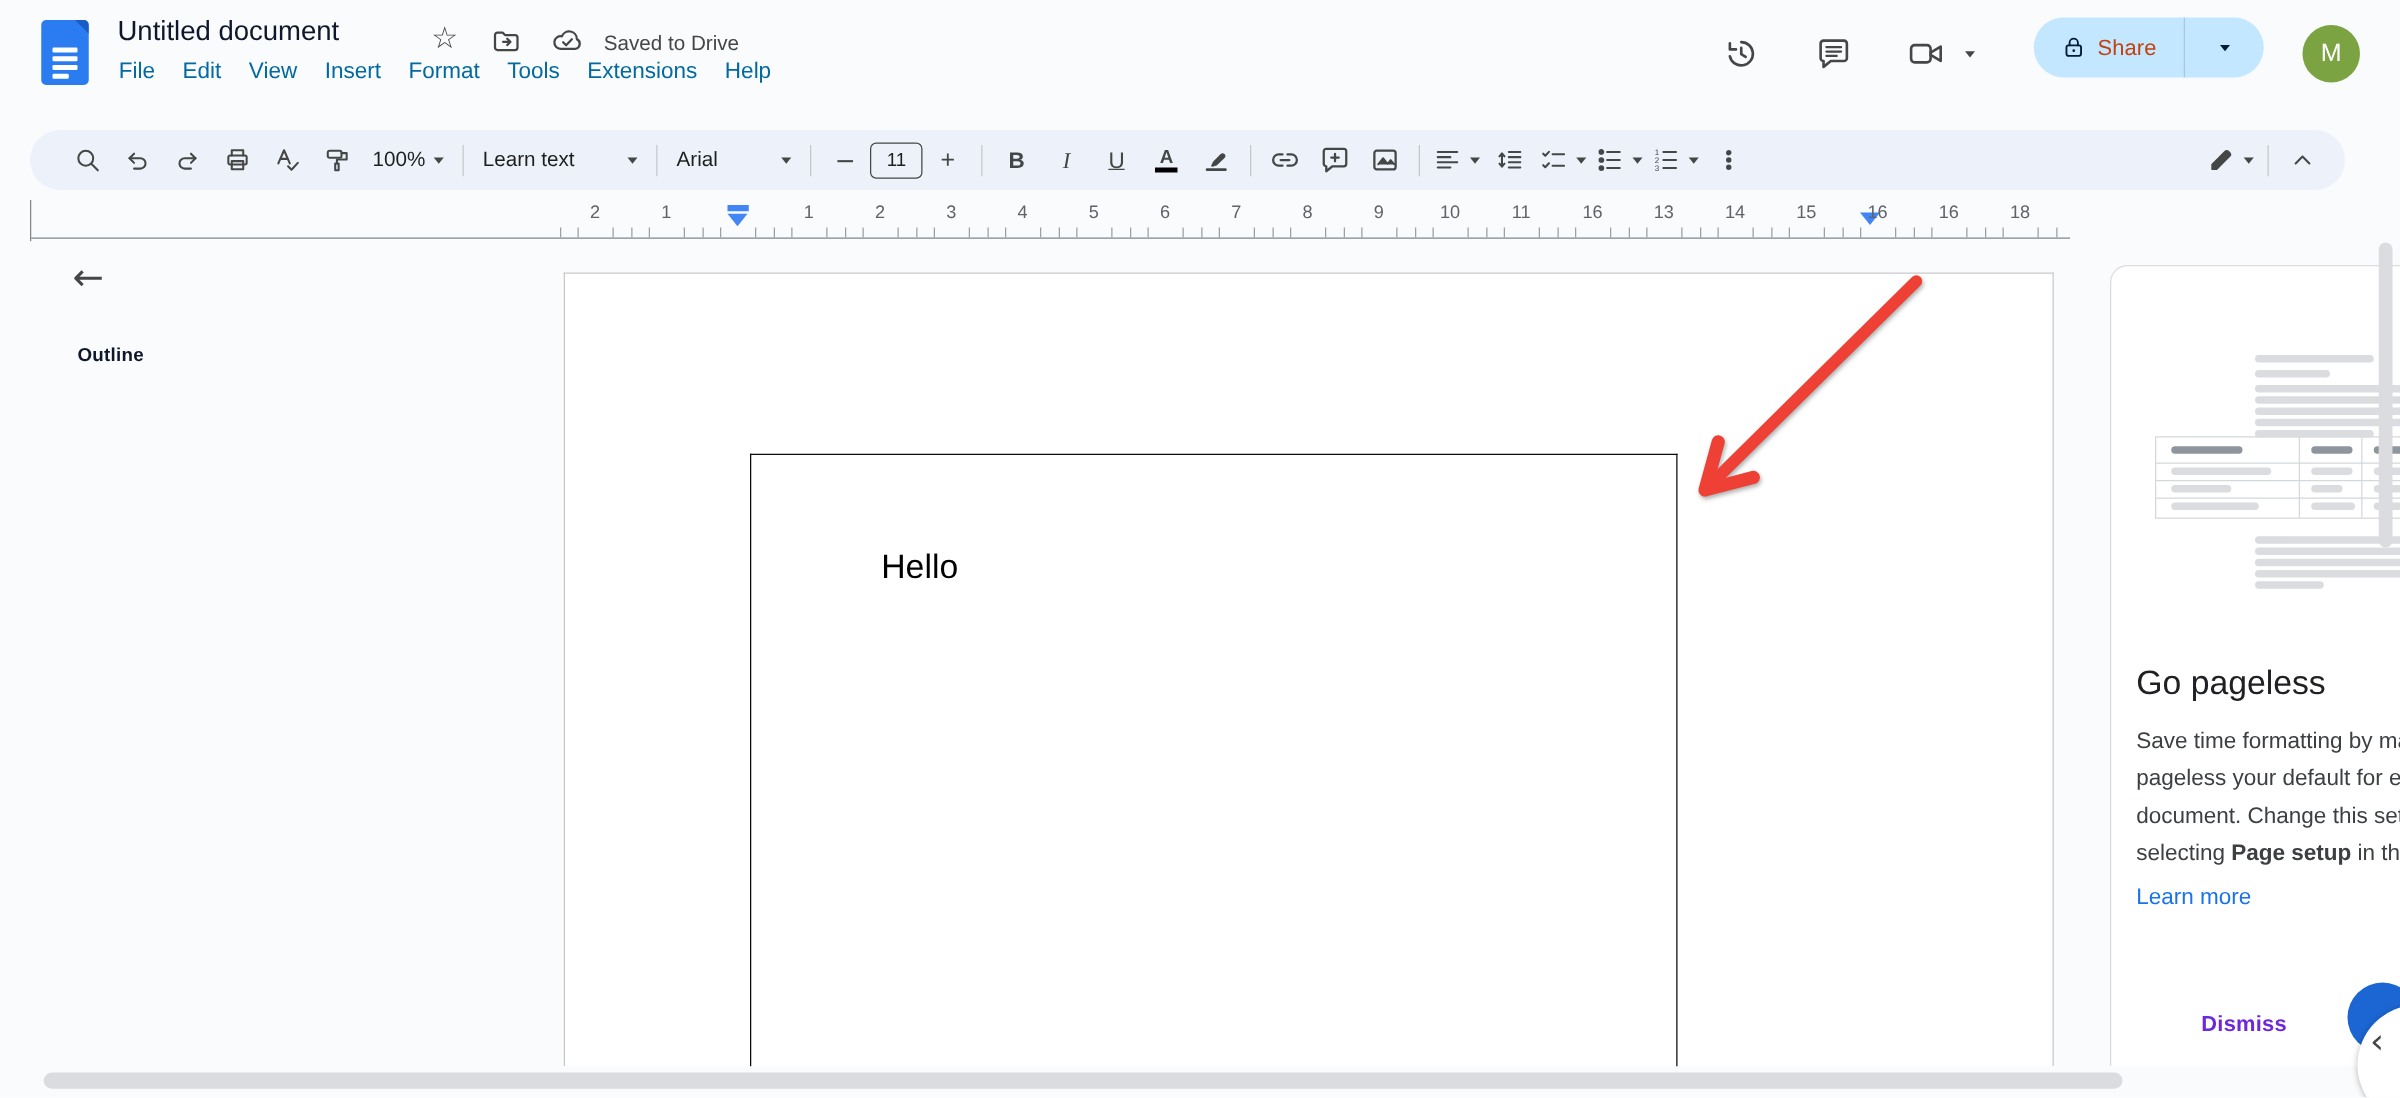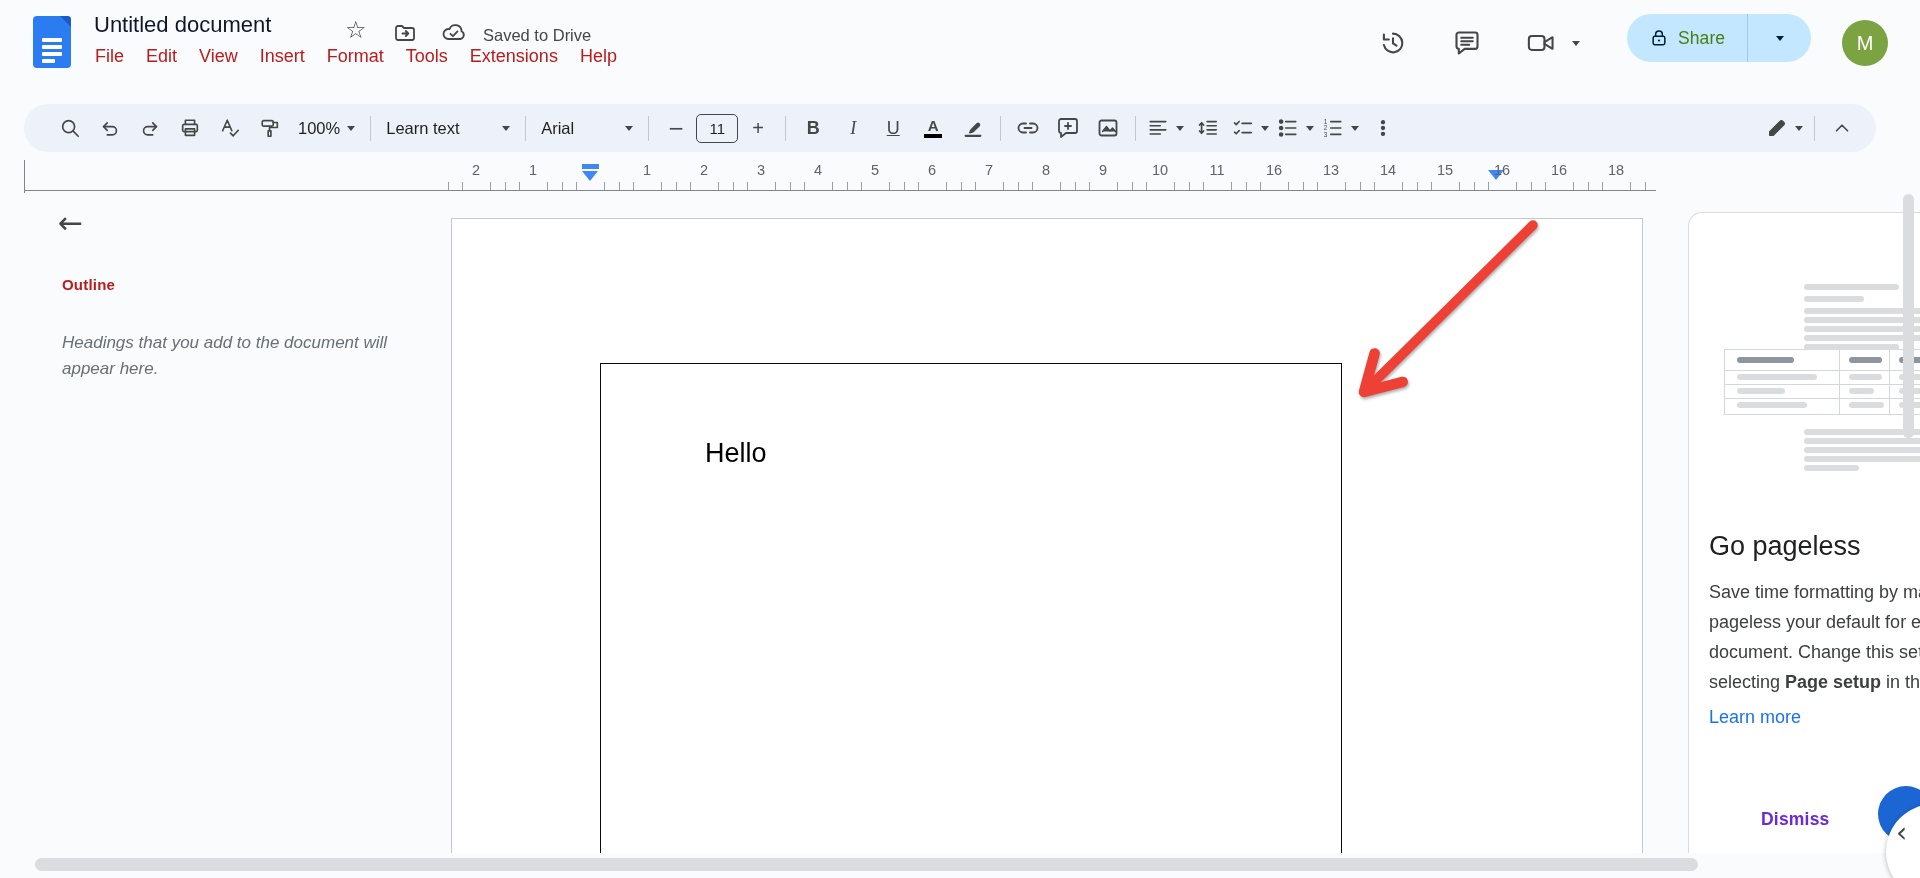--- a/index.html
+++ b/index.html
@@ -10,26 +10,26 @@
 
   
   #header { position:absolute; left:0; top:0; width:1920px; height:104px; background:#f9fbfd; }
   #docs-logo { position:absolute; left:33px; top:16px; width:38px; height:52px; background:#2b7cf0; border-radius:4px; overflow:hidden; }
   #docs-logo .fold { position:absolute; right:0; top:0; width:0; height:0; border-left:11px solid transparent; border-top:11px solid #185dc7; }
   #docs-logo .ln { position:absolute; left:9px; height:3.5px; background:#fff; border-radius:1px; width:20px; }
   #doc-title { position:absolute; left:94px; top:12px; font-size:22px; color:#0f172a; }
   .title-icn { position:absolute; top:20px; color:#444746; }
   #saved-text { position:absolute; left:483px; top:26px; font-size:16.5px; color:#444746; }
   #menubar { position:absolute; left:84px; top:44px; display:flex; }
-  .menu-item { font-size:18px; color:#b91c1c; padding:2px 11px; border-radius:10px; }
+  .menu-item { font-size:18px; color:#0369a1; padding:2px 11px; border-radius:10px; }
   .hdr-icn { position:absolute; top:28px; width:30px; height:30px; display:flex; align-items:center; justify-content:center; }
   .caret { width:0; height:0; border-left:4.5px solid transparent; border-right:4.5px solid transparent; border-top:5px solid #444746; display:inline-block; }
   #share-btn { position:absolute; left:1627px; top:14px; width:184px; height:48px; background:#c2e7ff; border-radius:24px; display:flex; align-items:center; }
   #share-btn .share-main { display:flex; align-items:center; gap:9px; padding-left:22px; width:120px; }
-  #share-btn .share-label { font-size:17.5px; color:#4d7c0f; font-weight:500; letter-spacing:.1px; }
+  #share-btn .share-label { font-size:17.5px; color:#c2410c; font-weight:500; letter-spacing:.1px; }
   #share-btn .pill-div { width:1px; height:48px; background:#a8c7e7; }
   #share-btn .share-caret-zone { flex:1; display:flex; justify-content:center; }
   #avatar { position:absolute; left:1842px; top:20px; width:46px; height:46px; border-radius:50%; background:#7ca342; color:#fff; font-size:20px; display:flex; align-items:center; justify-content:center; }
 
   
   #toolbar { position:absolute; left:24px; top:104px; width:1852px; height:48px; background:#edf2fa; border-radius:24px; display:flex; align-items:center; padding-left:26px; }
   .tbtn { height:36px; min-width:40px; display:flex; align-items:center; justify-content:center; border-radius:6px; gap:7px; padding:0 4px; }
   .tbtn.txt { font-size:16.5px; color:#1f1f1f; padding:0 8px; }
   .tb-div { width:1px; height:25px; background:#c4c7c5; margin:0 7px; flex:none; }
   .glyph { color:#444746; }
@@ -47,21 +47,21 @@
   #vruler { position:absolute; left:0; top:160px; width:26px; height:718px; }
   .rnum { position:absolute; font-size:14.5px; color:#5f6368; width:18px; text-align:center; }
   .rtick { position:absolute; background:#9aa0a6; }
   .rbase { position:absolute; background:#80868b; }
   .ind-tri { position:absolute; width:0; height:0; border-left:8px solid transparent; border-right:8px solid transparent; border-top:10px solid #4285f4; }
   #first-line-indent { position:absolute; left:582px; top:4px; width:17px; height:5px; background:#4285f4; }
 
   
   #content-bg { position:absolute; left:0; top:193px; width:1920px; height:660px; background:#f9fbfd; }
   #back-btn { position:absolute; left:58px; top:208px; font-size:30px; color:#444746; line-height:30px; }
-  #outline-title { position:absolute; left:62px; top:276px; font-size:15px; font-weight:bold; color:#b91c1c; letter-spacing:.2px; }
+  #outline-title { position:absolute; left:62px; top:276px; font-size:15px; font-weight:bold; color:#0f172a; letter-spacing:.2px; }
   #outline-empty { position:absolute; left:62px; top:330px; width:335px; font-size:17px; font-style:italic; color:#6a6f74; line-height:26px; }
   #page { position:absolute; left:451px; top:218px; width:1192px; height:635px; background:#fff; border:1px solid #c6c9cc; border-bottom:none; }
   #doc-rect { position:absolute; left:148px; top:144px; width:742px; height:492px; border:1.5px solid #0a0a0a; border-bottom:none; }
   #doc-text { position:absolute; left:104px; top:74px; font-size:27px; color:#000; }
   #arrow-svg { position:absolute; left:1330px; top:198px; width:230px; height:215px; filter:drop-shadow(1.5px 2px 1.5px rgba(90,90,90,.5)); }
 
   
   #promo { position:absolute; left:1688px; top:212px; width:300px; height:641px; background:#fff; border:1px solid #dadce0; border-bottom:none; border-radius:14px 14px 0 0; }
   .sk-bar { position:absolute; height:6px; border-radius:3px; background:#dadce0; }
   .sk-bar.dark { background:#8f959d; }
@@ -450,21 +450,20 @@
       <div class="rtick" style="left: 15px; top: 627.5px; width: 8px; height: 1px;"></div>
       <div class="rtick" style="left: 15px; top: 641.75px; width: 8px; height: 1px;"></div>
       <div class="rtick" style="left: 15px; top: 670.25px; width: 8px; height: 1px;"></div>
       <div class="rtick" style="left: 15px; top: 684.5px; width: 8px; height: 1px;"></div>
     </div>
 
   <div id="content-bg"></div>
 
   <span id="back-btn" class="uni">←</span>
   <div id="outline-title">Outline</div>
-  <div id="outline-empty">Headings that you add to the document will appear here.</div>
 
   <div id="page">
     <div id="doc-rect">
       <span id="doc-text">Hello</span>
     </div>
   </div>
 
   <svg id="arrow-svg" viewBox="0 0 230 215">
     <g stroke="#ee4034" stroke-linecap="round" fill="none">
       <path d="M203 27 L38 190" stroke-width="9.5"></path>

